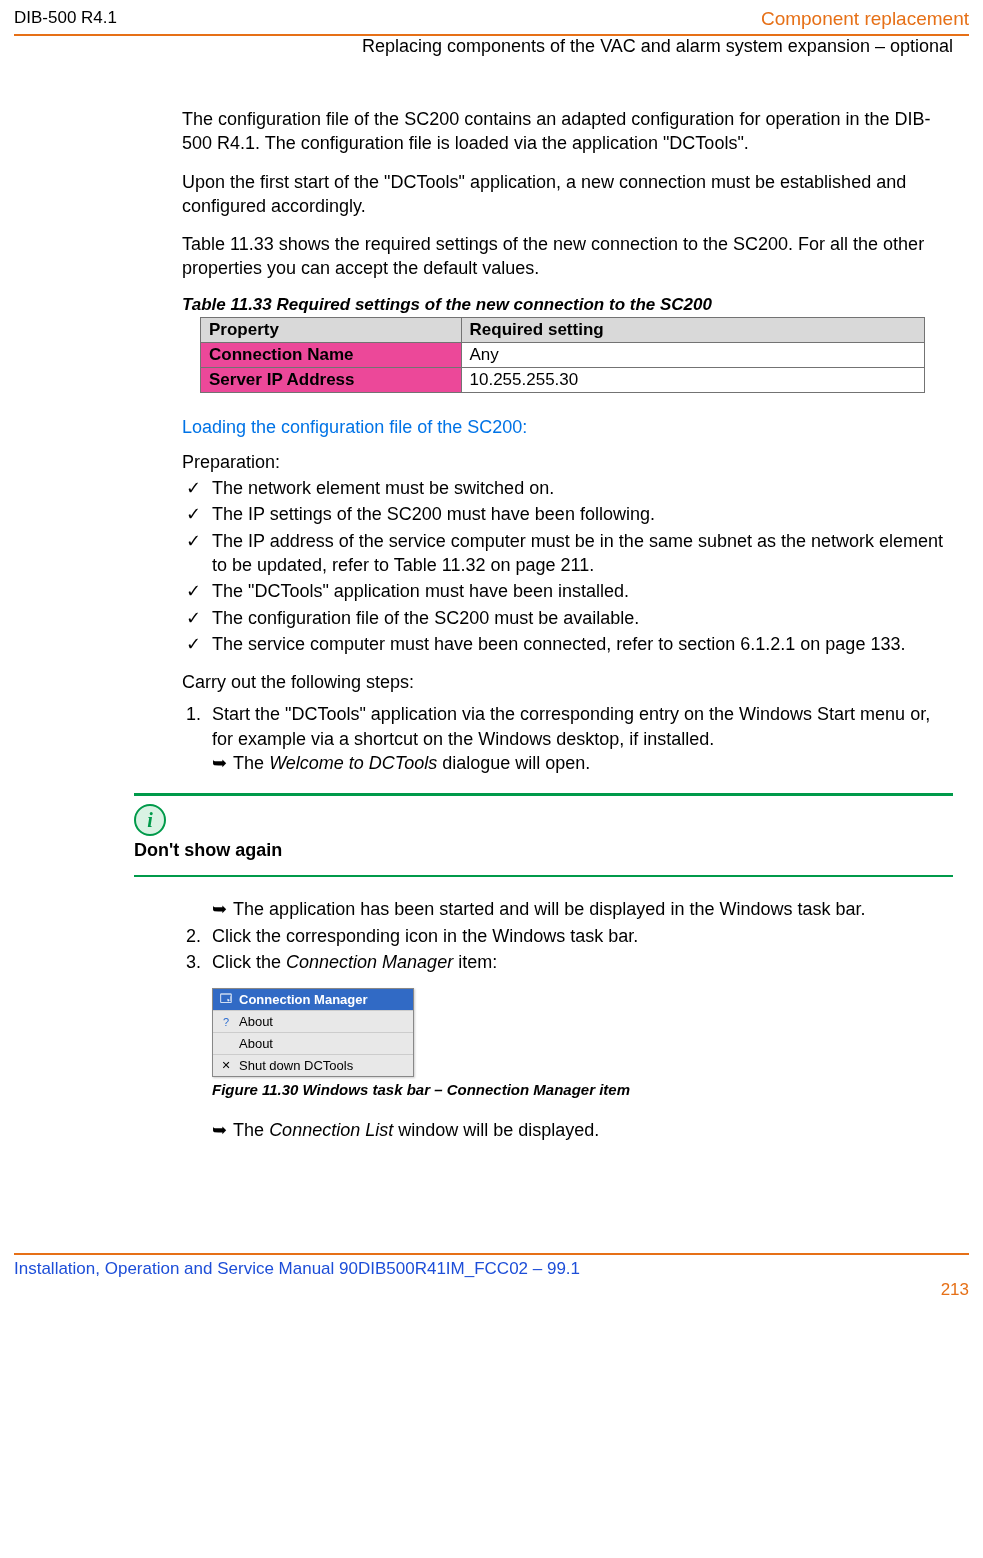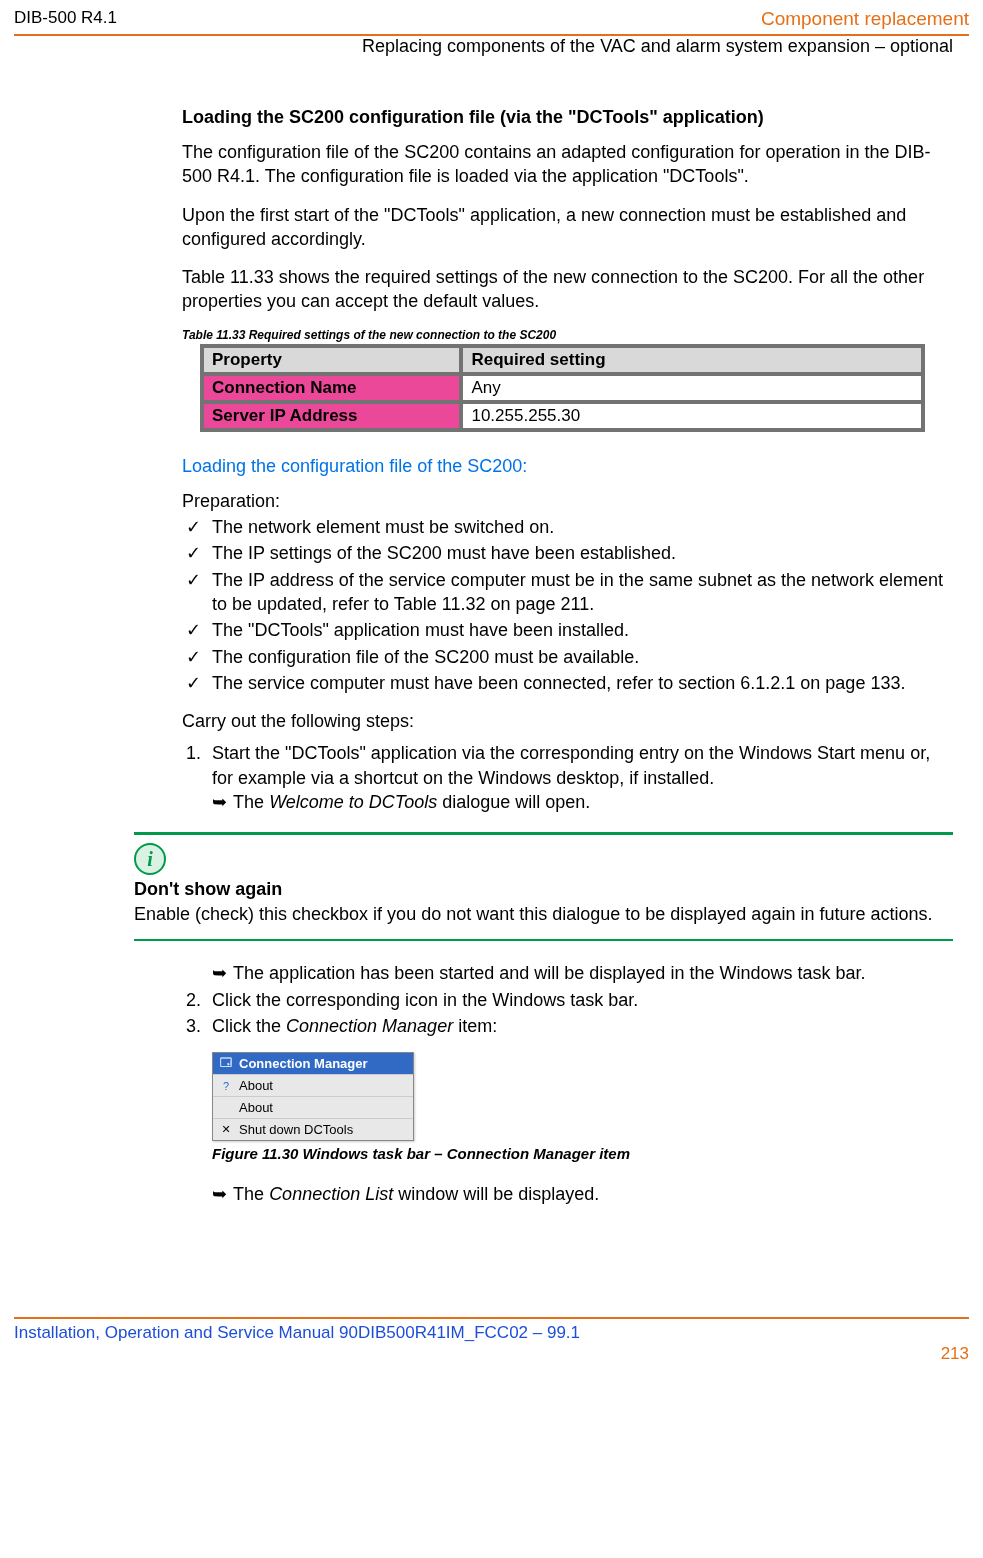--- a/index.html
+++ b/index.html
@@ -41,32 +41,32 @@
     font-size: 18px;
     margin: 0 0 12px 0;
   }
   p {
     margin: 0 0 14px 0;
     line-height: 1.35;
   }
   .table-caption {
     font-weight: bold;
     font-style: italic;
-    font-size: 12px;
+    font-size: 17px;
     margin-top: 8px;
     margin-bottom: 2px;
   }
   table.settings {
     border-collapse: collapse;
     width: 94%;
     margin-left: 18px;
     margin-bottom: 24px;
   }
   table.settings th, table.settings td {
-    border: 4px solid #737373;
+    border: 1px solid #737373;
     padding: 2px 8px;
     text-align: left;
     font-size: 17px;
     vertical-align: middle;
   }
   table.settings th {
     background: #d9d9d9;
     font-weight: bold;
   }
   .prop-cell {
@@ -222,21 +222,20 @@
 
 <div class="header">
   <span>DIB-500 R4.1</span>
   <span class="header-right">Component replacement</span>
 </div>
 <div class="divider"></div>
 <div class="sub-header">Replacing components of the VAC and alarm system expansion – optional</div>
 
 <div class="content">
 
-  <div class="section-heading">Loading the SC200 configuration file (via the "DCTools" application)</div>
   <p>The configuration file of the SC200 contains an adapted configuration for operation in the DIB-500 R4.1. The configuration file is loaded via the application "DCTools".</p>
   <p>Upon the first start of the "DCTools" application, a new connection must be established and configured accordingly.</p>
   <p>Table 11.33 shows the required settings of the new connection to the SC200. For all the other properties you can accept the default values.</p>
 
   <div class="table-caption">Table 11.33 Required settings of the new connection to the SC200</div>
   <table class="settings">
     <tbody>
         <tr>
       <th>Property</th>
       <th>Required setting</th>
@@ -250,21 +249,21 @@
       <td>10.255.255.30</td>
     </tr>
   </tbody>
     </table>
 
   <div class="blue-heading">Loading the configuration file of the SC200:</div>
 
   <p style="margin-bottom:2px;">Preparation:</p>
   <ul class="check">
     <li>The network element must be switched on.</li>
-    <li>The IP settings of the SC200 must have been established.</li>
+    <li>The IP settings of the SC200 must have been following.</li>
     <li>The IP address of the service computer must be in the same subnet as the network element to be updated, refer to Table 11.32 on page 211.</li>
     <li>The "DCTools" application must have been installed.</li>
     <li>The configuration file of the SC200 must be available.</li>
     <li>The service computer must have been connected, refer to section 6.1.2.1 on page 133.</li>
   </ul>
 
   <p style="margin-bottom:8px;">Carry out the following steps:</p>
   <ol class="steps">
     <li>
       <span>Start the "DCTools" application via the corresponding entry on the Windows Start menu or, for example via a shortcut on the Windows desktop, if installed.</span>
@@ -274,21 +273,20 @@
           <span>The </span><span class="italic">Welcome to DCTools</span><span> dialogue will open.</span>
         </span>
       </div>
     </li>
   </ol>
 
   <div class="note-box">
     <div class="note-bar-top"></div>
     <div class="info-icon">i</div>
     <div class="note-title">Don't show again</div>
-    <div>Enable (check) this checkbox if you do not want this dialogue to be displayed again in future actions.</div>
     <div class="note-bar-bottom"></div>
   </div>
 
   <ol class="steps" start="2" style="margin-top:0;">
     <li value="2" style="list-style:none; margin-left:-30px;">
       <div class="arrow-line" style="padding-left:30px;">
         <span class="arr">➥</span>
         <span>The application has been started and will be displayed in the Windows task bar.</span>
       </div>
     </li>

